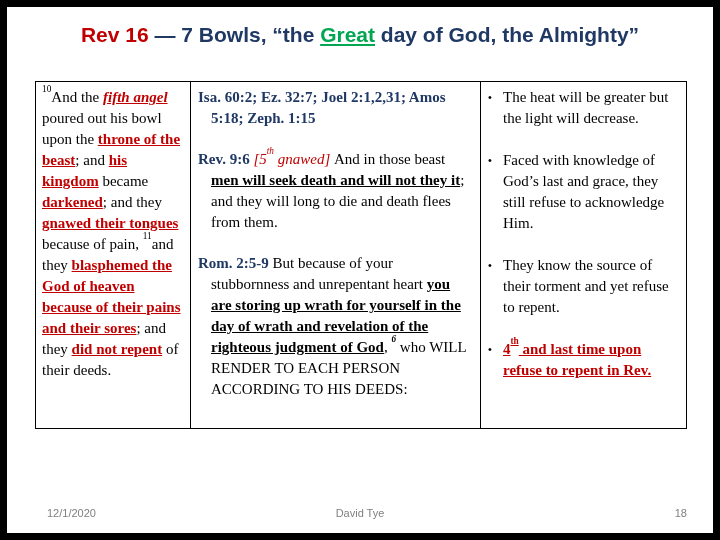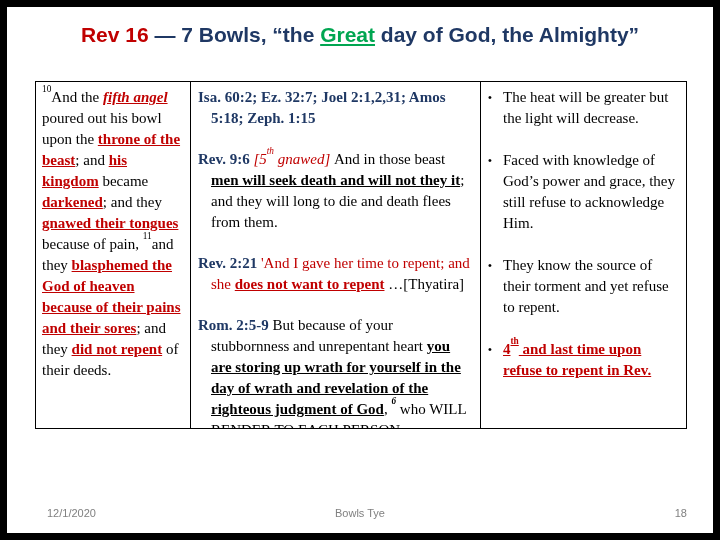--- a/index.html
+++ b/index.html
@@ -87,44 +87,43 @@
 
   <div class="content">
 
     <div class="cell cell-verse">
       <p><sup>10</sup><span>And the </span><span class="rn-red rn-b rn-i rn-u">fifth angel</span><span> poured out his bowl upon the </span><span class="rn-red rn-b rn-u">throne of the beast</span><span>; and </span><span class="rn-red rn-b rn-u">his kingdom</span><span> became </span><span class="rn-red rn-b rn-u">darkened</span><span>; and they </span><span class="rn-red rn-b rn-u">gnawed their tongues</span><span> because of pain, </span><sup>11</sup><span>and they </span><span class="rn-red rn-b rn-u">blasphemed the God of heaven because of their pains and their sores</span><span>; and they </span><span class="rn-red rn-b rn-u">did not repent</span><span> of their deeds.</span></p>
     </div>
 
     <div class="cell cell-refs">
       <p class="para"><span class="rn-navy rn-b">Isa. 60:2; Ez. 32:7;  Joel 2:1,2,31; Amos 5:18; Zeph. 1:15</span></p>
       <p class="para"><span class="rn-navy rn-b">Rev. 9:6</span><span class="rn-red rn-i"> [5</span><sup class="rn-red rn-i">th</sup><span class="rn-red rn-i"> gnawed] </span><span>And in those beast </span><span class="rn-b rn-u">men will seek death and will not they it</span><span>; and they will long to die and death flees from them.</span></p>
-      <p class="para"><span class="rn-navy rn-b">Rev. 2:21</span><span class="rn-red"> 'And I gave her time to repent; and she </span><span class="rn-red rn-b rn-u">does not want to repent</span><span> …[Thyatira]</span></p>
       <p class="para"><span class="rn-navy rn-b">Rom. 2:5-9</span><span> But because of your stubbornness and unrepentant heart </span><span class="rn-b rn-u">you are storing up wrath for yourself in the day of wrath and revelation of the righteous judgment of God</span><span>, </span><sup class="rn-b rn-i">6</sup><span> who WILL RENDER TO EACH PERSON ACCORDING TO HIS DEEDS:</span></p>
     </div>
 
     <div class="cell cell-notes">
       <div class="bullet-item">
         <span class="bullet-dot">•</span>
         <span class="bullet-text"><span>The heat will be greater but the light will decrease.</span></span>
       </div>
       <div class="bullet-item">
         <span class="bullet-dot">•</span>
-        <span class="bullet-text"><span>Faced with knowledge of God’s power and grace, they still refuse to acknowledge Him.</span></span>
+        <span class="bullet-text"><span>Faced with knowledge of God’s last and grace, they still refuse to acknowledge Him.</span></span>
       </div>
       <div class="bullet-item">
         <span class="bullet-dot">•</span>
         <span class="bullet-text"><span>They know the source of their torment and yet refuse to repent.</span></span>
       </div>
       <div class="bullet-item">
         <span class="bullet-dot">•</span>
         <span class="bullet-text"><span class="rn-red rn-b rn-u">4</span><sup class="rn-red rn-b rn-u">th</sup><span class="rn-red rn-b rn-u"> and last time upon refuse to repent in Rev.</span></span>
       </div>
     </div>
 
   </div>
 
   <div class="footer">
     <span class="date">12/1/2020</span>
-    <span class="author">Bowls Tye</span>
+    <span class="author">David Tye</span>
     <span class="page">18</span>
   </div>
 
 </div>
 
 </body></html>

